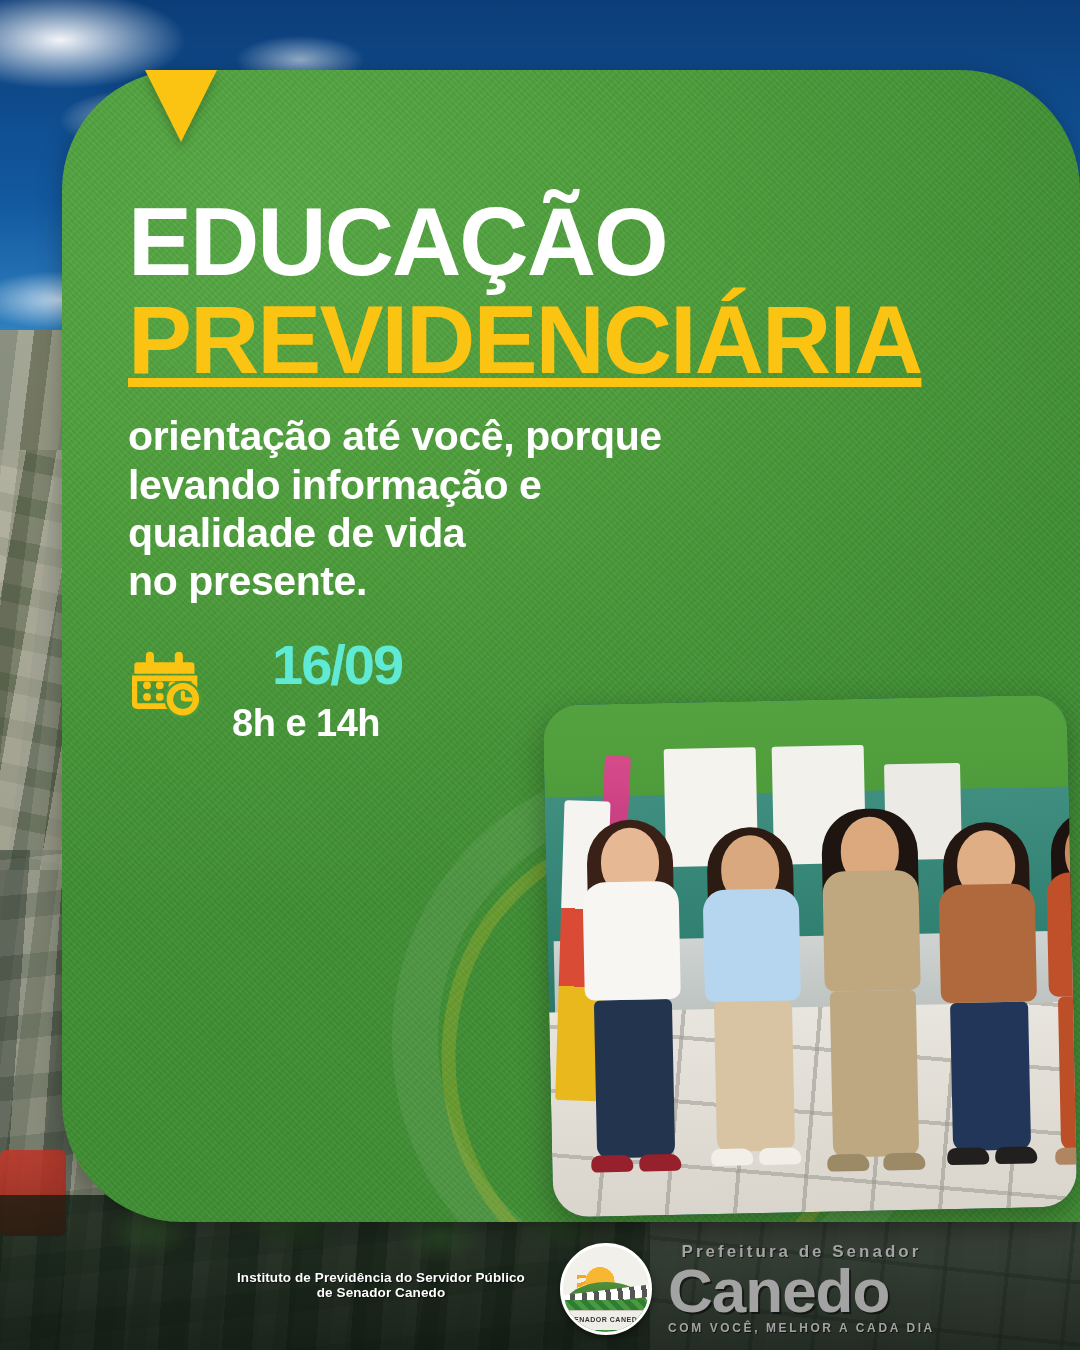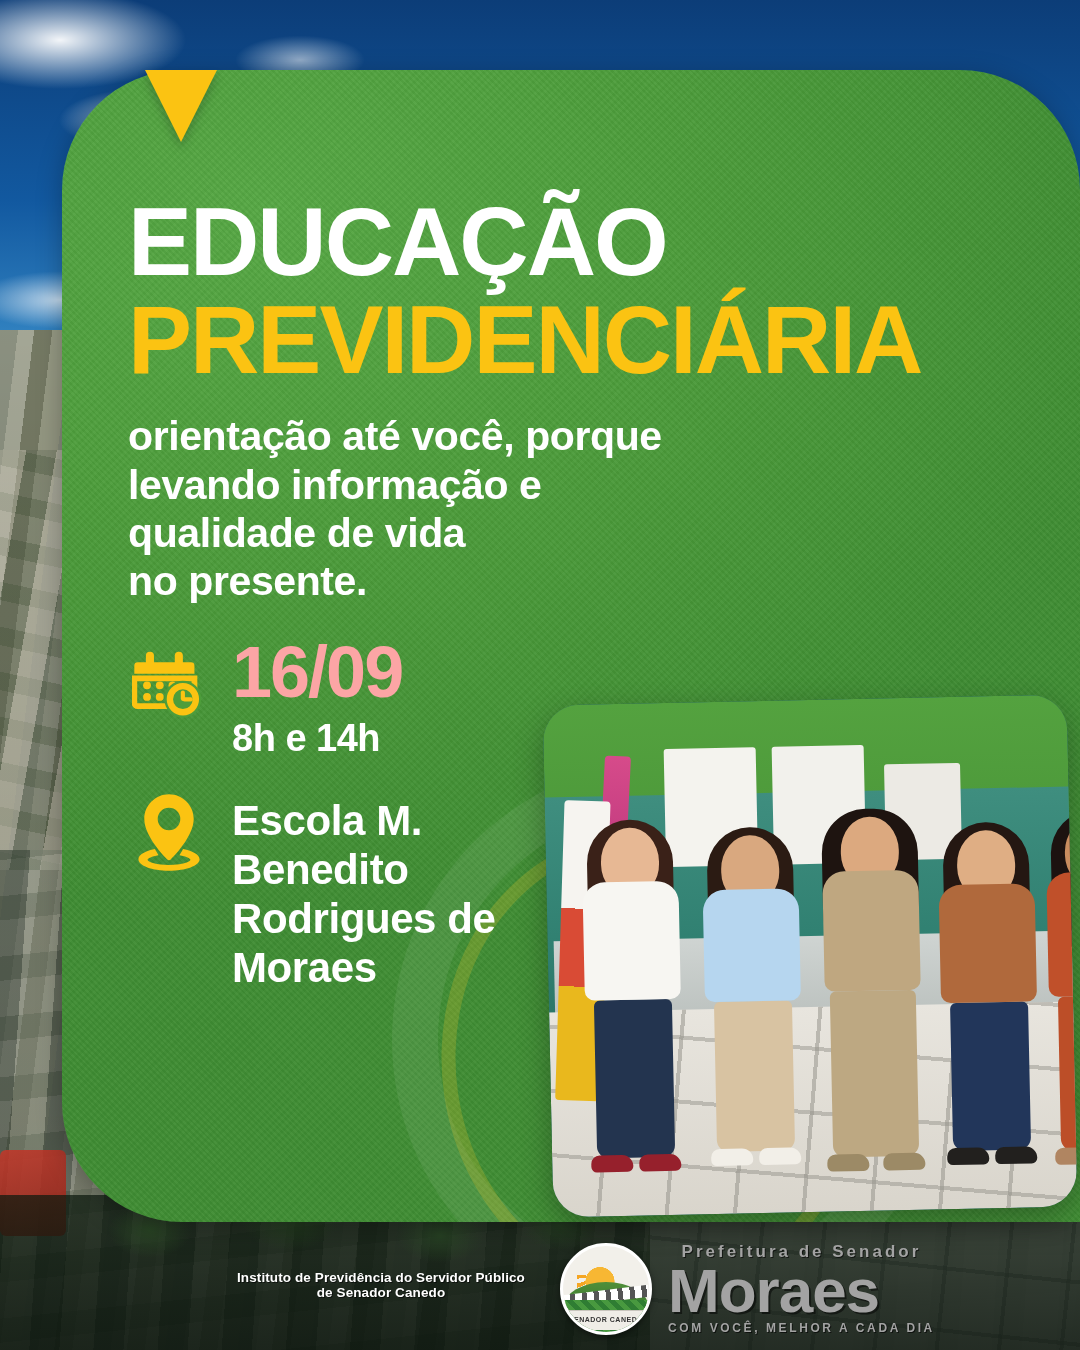--- a/index.html
+++ b/index.html
@@ -138,37 +138,37 @@
   .content{ position:absolute; left:128px; top:196px; width:830px; z-index:5; }
   .headline{ line-height:.96; letter-spacing:-1px; }
   .h-l1{
     display:block; font-size:96px; font-weight:800; color:#ffffff;
     text-transform:uppercase; letter-spacing:-2px;
   }
   .h-l2, .h-l3{
     display:block; font-size:96px; font-weight:800; color:#FBC312;
     text-transform:uppercase; letter-spacing:-2px;
   }
-  .h-l2{ margin-top:6px; }
+  .h-l2{ margin-top:6px;text-decoration:underline; }
   .h-l3{ margin-top:4px; }
 
   .lede{
     margin-top:26px; width:600px;
     font-size:41px; font-weight:700; line-height:1.18; color:#ffffff;
     letter-spacing:-.4px;
   }
   .lede span{ display:block; }
 
   
   .info{ margin-top:34px; }
   .row{ display:flex; align-items:flex-start; gap:22px; }
   .row + .row{ margin-top:26px; }
   .ic{ flex:0 0 auto; width:82px; display:flex; justify-content:center; padding-top:6px; }
   .date-main{
-    font-size:72px; font-weight:800; color:#fca5a5; line-height:.9; letter-spacing:-2px;
+    font-size:56px; font-weight:800; color:#5eead4; line-height:.9; letter-spacing:-2px;margin-left:40px;
   }
   .date-sub{
     font-size:38px; font-weight:700; color:#ffffff; margin-top:12px; letter-spacing:-.5px;
   }
   .place{
     font-size:42px; font-weight:700; color:#ffffff; line-height:1.17;
     letter-spacing:-.4px; width:330px; padding-top:10px;
   }
   .place span{ display:block; }
 
@@ -331,36 +331,20 @@
             <rect x="43.6" y="44.4" width="9" height="3.6" rx="1.8"></rect>
           </g>
         </svg>
       </div>
       <div>
         <div class="date-main">16/09</div>
         <div class="date-sub">8h e 14h</div>
       </div>
     </div>
 
-    <div class="row">
-      <div class="ic">
-        <svg width="72" height="80" viewBox="0 0 60 68" aria-hidden="true">
-          <g fill="#FBC312">
-            <path d="M30 2C18.4 2 9 11.4 9 23c0 14.8 17.6 32.4 19.3 34.1a2.4 2.4 0 0 0 3.4 0C33.4 55.4 51 37.8 51 23 51 11.4 41.6 2 30 2zm0 30.5a9.6 9.6 0 1 1 0-19.2 9.6 9.6 0 0 1 0 19.2z"></path>
-            <path d="M18 48.5C9.6 50.2 4 53.4 4 57.2 4 62.6 15.6 67 30 67s26-4.4 26-9.8c0-3.8-5.6-7-14-8.7l-3.1 5.2c5.7 1 9.3 2.6 9.3 3.9 0 2-8.2 4.4-18.2 4.4s-18.2-2.4-18.2-4.4c0-1.3 3.6-2.9 9.3-3.9L18 48.5z"></path>
-          </g>
-        </svg>
-      </div>
-      <div class="place">
-        <span>Escola M.</span>
-        <span>Benedito</span>
-        <span>Rodrigues de</span>
-        <span>Moraes</span>
-      </div>
-    </div>
 
   </div>
 </div>
 
 <div id="photo">
   <div class="ph-wallgreen"></div>
   <div class="ph-wall" style="top:92px;height:52%"></div>
   <div class="ph-poster"></div>
   <div class="ph-poster2"></div>
   <div class="ph-poster3"></div>
@@ -431,18 +415,18 @@
       <div class="sun"></div>
       <div class="hill"></div>
       <div class="road"></div>
       <div class="field"></div>
       <div class="ribbon2">
           <b>SENADOR CANEDO</b>
         </div>
     </div>
     <div class="canedo-txt">
       <div class="pref">Prefeitura de Senador</div>
-      <div class="big">Moraes</div>
+      <div class="big">Canedo</div>
       <div class="slog">COM VOCÊ, MELHOR A CADA DIA</div>
     </div>
   </div>
 
 </div>
 
 </body></html>

